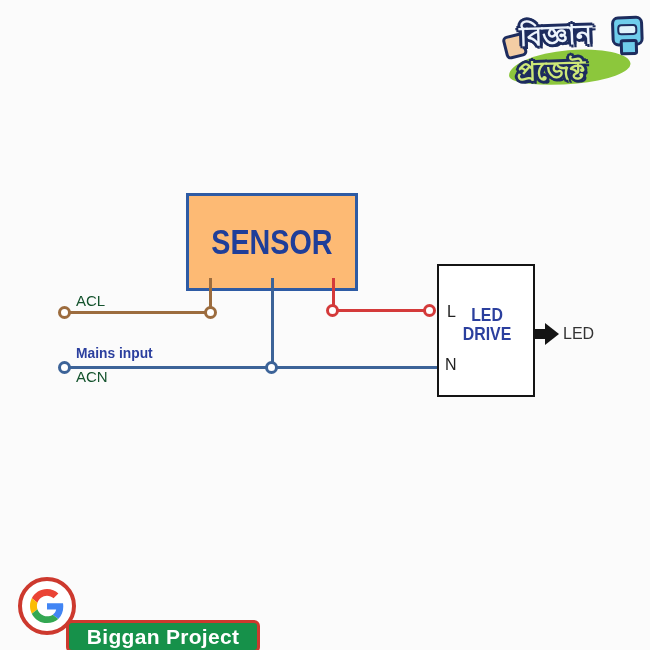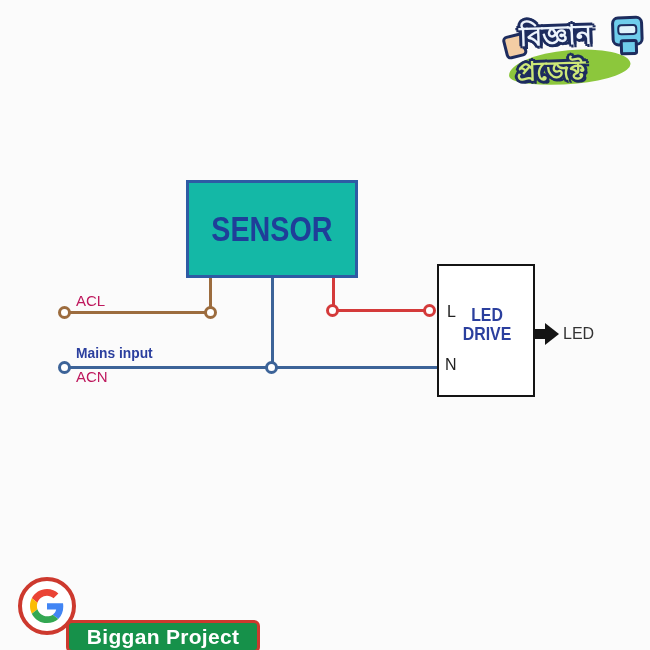--- a/index.html
+++ b/index.html
@@ -1,22 +1,22 @@
 <!DOCTYPE html>
 <html><head>
 <meta charset="utf-8">
 <style>
   html,body{margin:0;padding:0;}
   body{width:650px;height:650px;position:relative;background:#fbfbfb;
        font-family:"Liberation Sans", sans-serif;overflow:hidden;}
   .abs{position:absolute;}
 
   
-  .sensor-box{left:186px;top:180px;width:172px;height:98px;
-    background:#14b8a6;border:3px solid #2e5ba4;box-sizing:border-box;
+  .sensor-box{left:186px;top:193px;width:172px;height:98px;
+    background:#fdba74;border:3px solid #2e5ba4;box-sizing:border-box;
     display:flex;align-items:center;justify-content:center;}
   .sensor-label{font-size:35px;font-weight:bold;color:#1f3e99;
     transform:scaleX(0.82);letter-spacing:0px;white-space:nowrap;}
 
   .driver-box{left:437px;top:264px;width:98px;height:133px;
     background:#fff;border:2.5px solid #141414;box-sizing:border-box;}
   .driver-label{left:447px;top:306px;width:80px;text-align:center;
     font-size:18px;line-height:19px;font-weight:bold;color:#2b3f9e;
     transform:scaleX(0.88);}
   .term-letter{font-size:16px;color:#222;font-family:"Liberation Sans",sans-serif;}
@@ -36,21 +36,21 @@
   .term{position:absolute;width:13px;height:13px;border-radius:50%;
     background:#fff;box-sizing:border-box;}
   .t-brown{border:3px solid #9c6c3e;}
   .t-blue {border:3px solid #3c6398;}
   .t-red  {border:3px solid #d43a3a;}
   .t1{left:58px;top:306px;} .t2{left:204px;top:306px;}
   .t3{left:58px;top:361px;} .t4{left:265px;top:361px;}
   .t5{left:326px;top:304px;} .t6{left:423px;top:304px;}
 
   
-  .lbl{position:absolute;font-size:15px;color:#be185d;}
+  .lbl{position:absolute;font-size:15px;color:#14532d;}
   .lbl-acl{left:76px;top:292px;}
   .lbl-acn{left:76px;top:368px;text-align:center;}
   .lbl-mains{left:76px;top:344px;font-weight:bold;color:#2b3f9e;
     transform:scaleX(0.92);transform-origin:left;}
   .lbl-ledout{left:563px;top:325px;font-size:16px;color:#333;}
 
   
   .arrow-bar{left:534px;top:329px;width:12px;height:10px;background:#141414;}
   .arrow-head{left:545px;top:323px;width:0;height:0;
     border-left:14px solid #141414;border-top:11px solid transparent;

